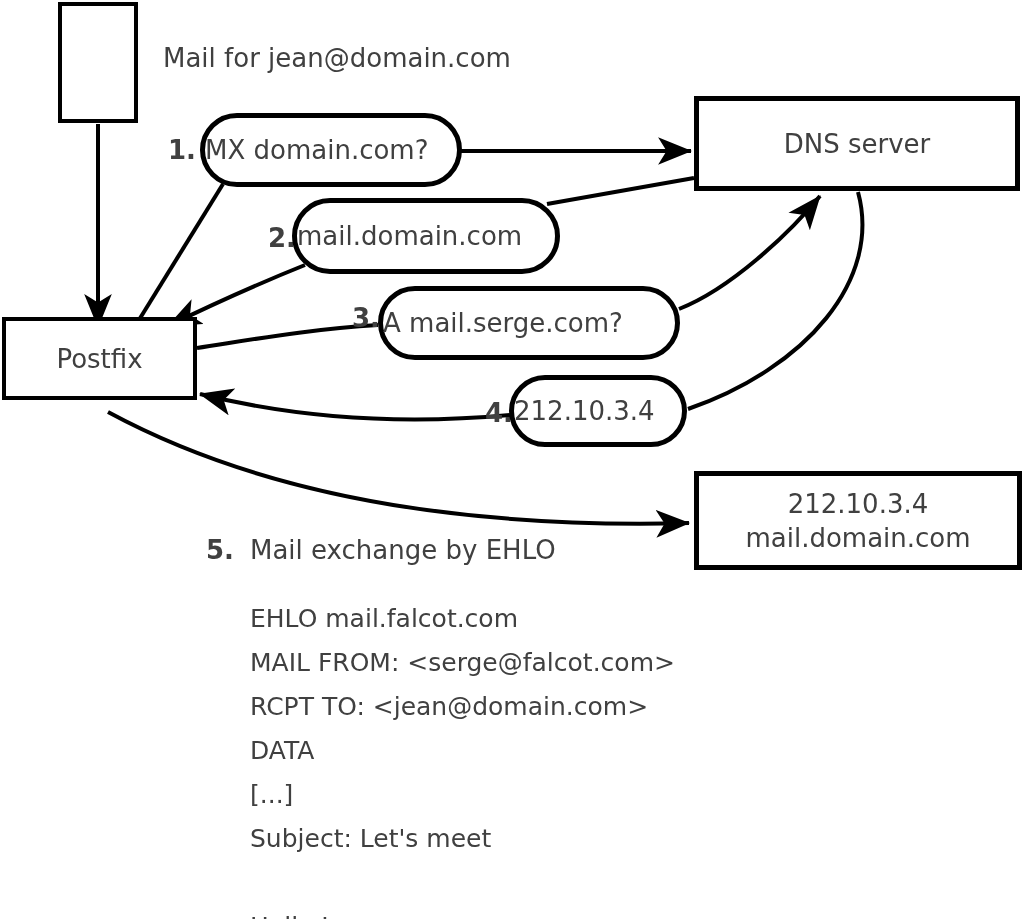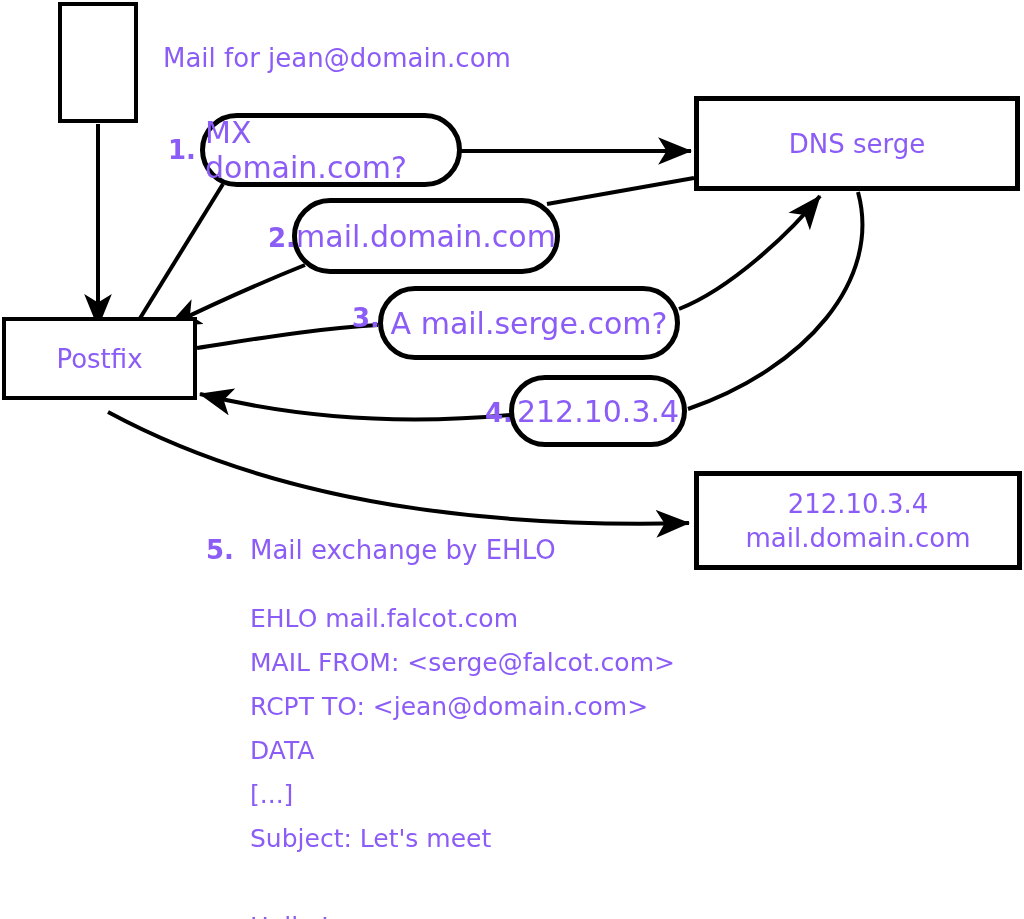--- a/index.html
+++ b/index.html
@@ -2,21 +2,21 @@
 <html><head>
 <meta charset="utf-8">
 <style>
   html, body { margin: 0; padding: 0; background: #ffffff; }
   .stage {
     position: relative;
     width: 1024px;
     height: 919px;
     background: #ffffff;
     font-family: "DejaVu Sans", "Liberation Sans", sans-serif;
-    color: #8b5cf6;
+    color: #404040;
     overflow: hidden;
   }
   .layer { position: absolute; left: 0; top: 0; width: 1024px; height: 919px; }
 
   .node {
     position: absolute;
     background: #ffffff;
     border: 5px solid #000000;
     box-sizing: border-box;
     display: flex;
@@ -29,22 +29,21 @@
   .thinb { border-width: 4px; }
 
   .pill {
     position: absolute;
     background: #ffffff;
     border: 5px solid #000000;
     border-radius: 60px;
     box-sizing: border-box;
     display: flex;
     align-items: center;
-    justify-content: center;
-    font-size: 30px;
+    font-size: 26px;
   }
 
   .lbl {
     position: absolute;
     font-size: 26px;
     line-height: 32px;
     white-space: nowrap;
   }
   .num { font-weight: bold; }
 
@@ -82,21 +81,21 @@
 
   <div class="node thinb" style="left:58px; top:2px; width:80px; height:121px;"></div>
 
   <div class="lbl" style="left:163px; top:42px;">Mail for jean@domain.com</div>
 
   <div class="node thinb" style="left:2px; top:317px; width:195px; height:83px;">
     <span>Postfix</span>
   </div>
 
   <div class="node" style="left:694px; top:96px; width:326px; height:95px;">
-    <span>DNS serge</span>
+    <span>DNS server</span>
   </div>
 
   <div class="node" style="left:694px; top:471px; width:328px; height:99px;">
     <div>
       <div>212.10.3.4</div>
       <div>mail.domain.com</div>
     </div>
   </div>
 
   <div class="lbl num" style="left:168px; top:134px;">1.</div>

